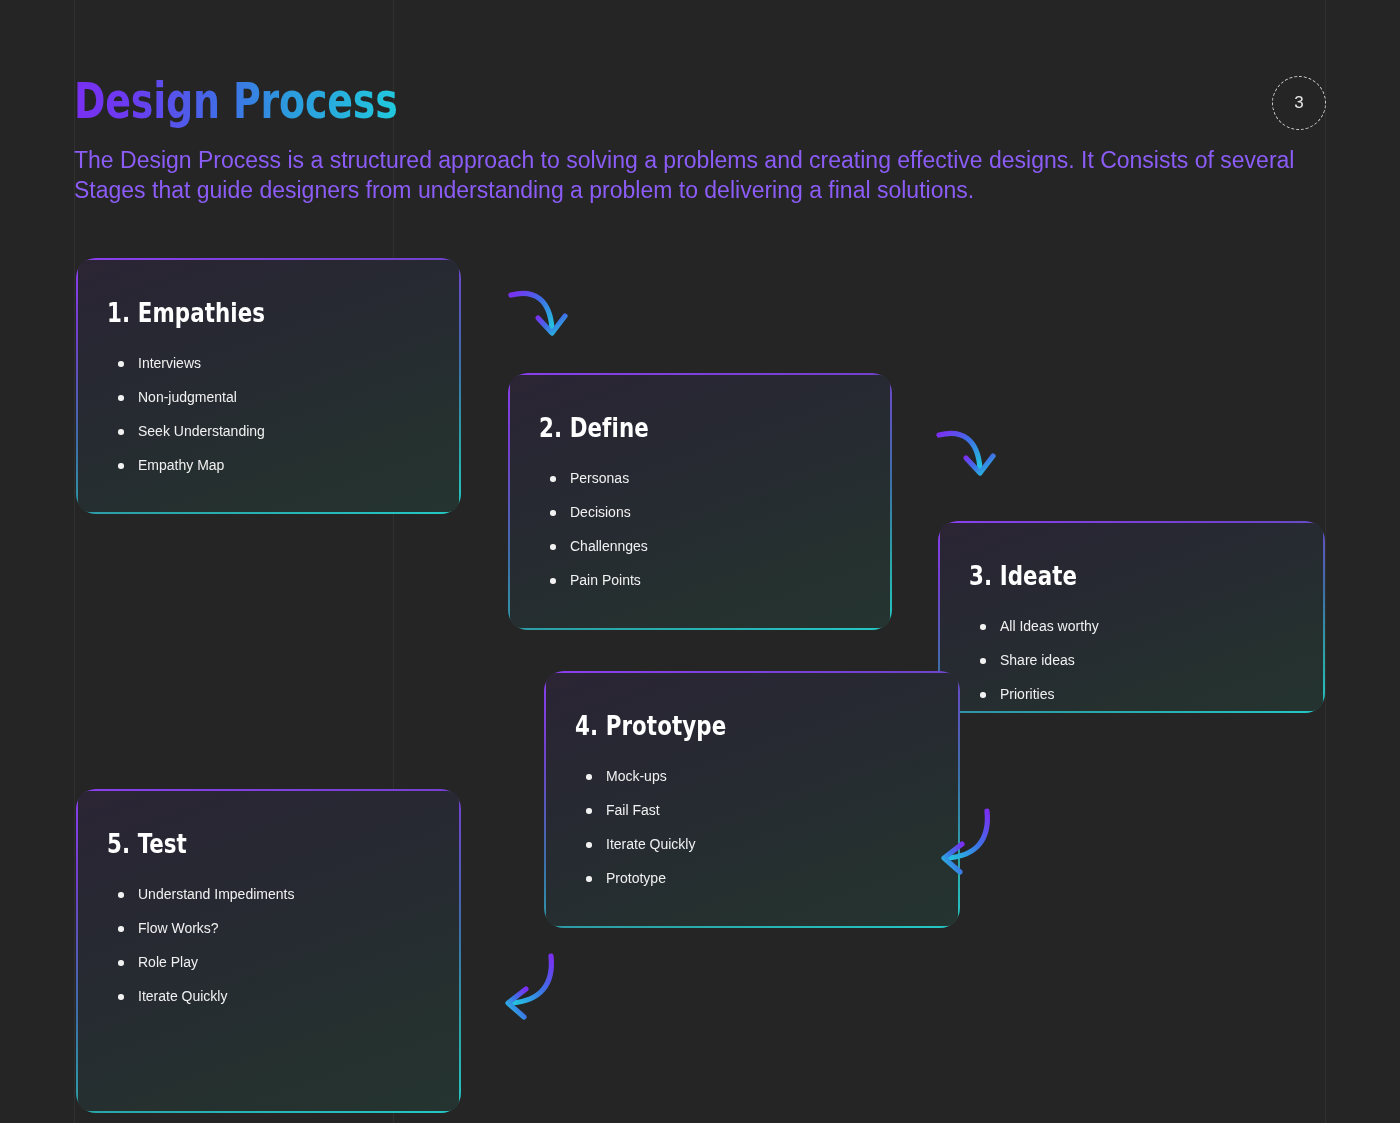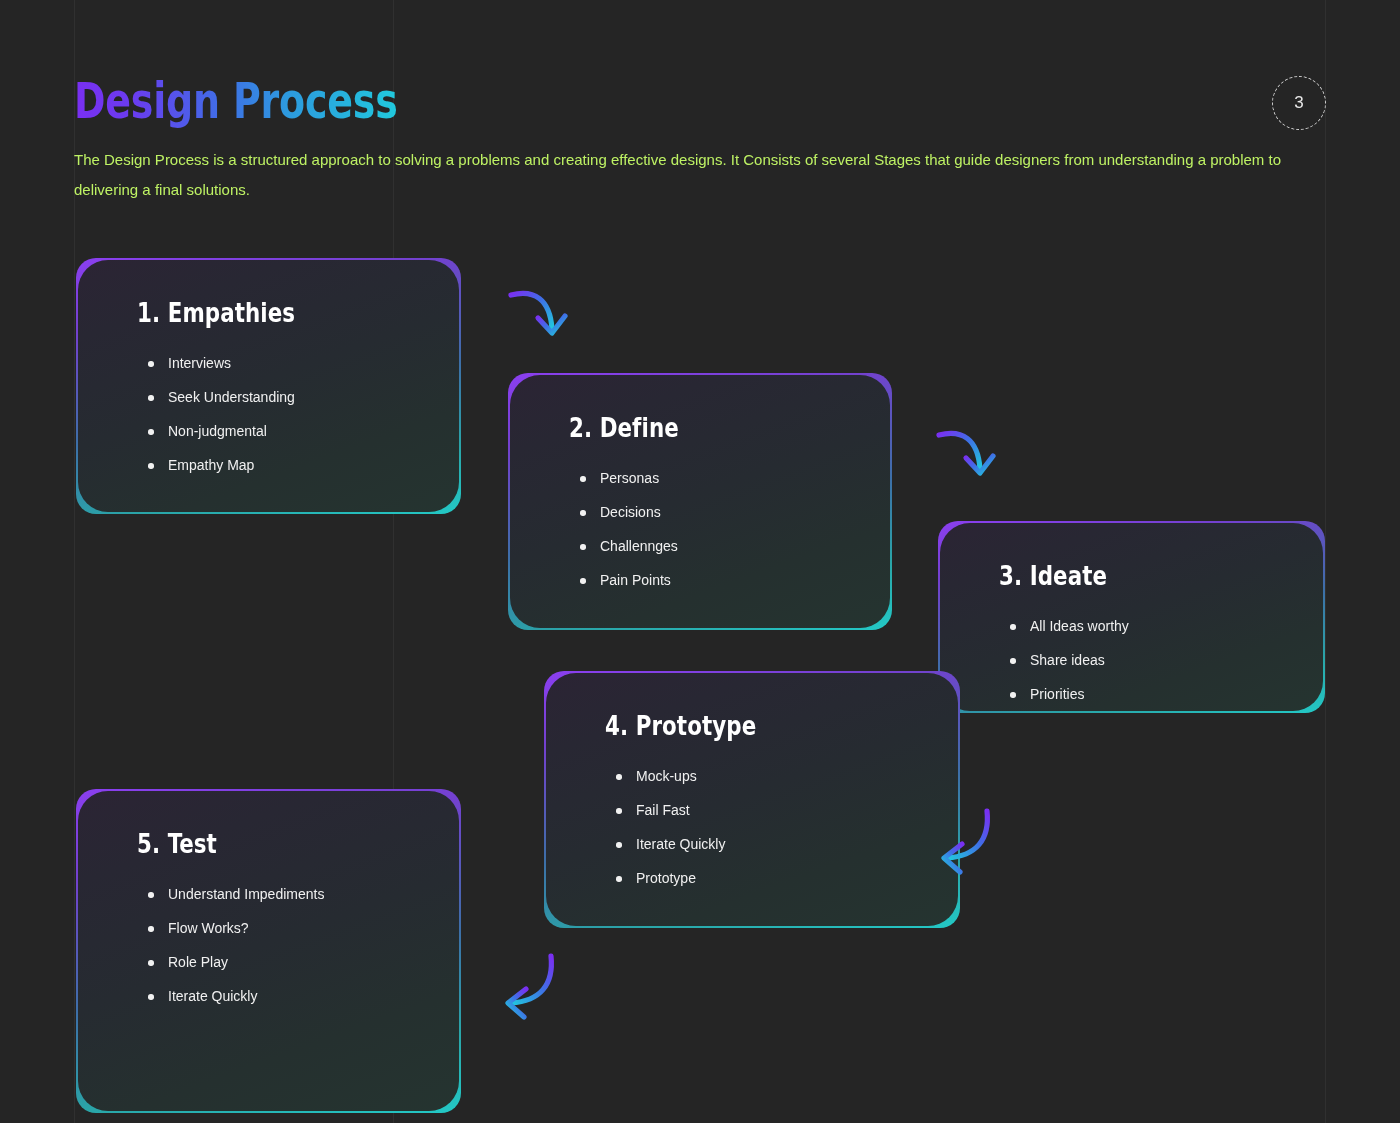--- a/index.html
+++ b/index.html
@@ -55,23 +55,23 @@
     color: transparent;
     -webkit-text-fill-color: transparent;
     white-space: nowrap;
   }
 
   .page-subtitle {
     position: absolute;
     left: 74px;
     top: 145px;
     width: 1255px;
-    font-size: 15px;
+    font-size: 23px;
     line-height: 30px;
-    color: #bef264;
+    color: #8b5cf6;
     font-weight: 400;
   }
 
   .page-badge {
     position: absolute;
     right: 74px;
     top: 76px;
     width: 52px;
     height: 52px;
     border-radius: 50%;
@@ -87,24 +87,24 @@
   .card {
     position: absolute;
     border-radius: 20px;
     padding: 2px;
     background: linear-gradient(168deg, #8b3ff0 0%, #7341cf 22%, #3d6fa8 55%, #2aa5a8 80%, #23c9c6 100%);
     box-sizing: border-box;
   }
   .card-inner {
     width: 100%;
     height: 100%;
-    border-radius: 30px;
+    border-radius: 11px;
     background: linear-gradient(160deg, #2b2434 0%, #282733 20%, #262b31 48%, #25302f 74%, #253430 100%);
     box-sizing: border-box;
-    padding: 30px 34px 26px 46px;
+    padding: 30px 34px 26px 16px;
     position: relative;
     overflow: hidden;
   }
   .card-title {
     font-family: "DejaVu Sans Condensed", "Liberation Sans Narrow", "Liberation Sans", sans-serif;
     font-weight: 700;
     font-size: 27px;
     line-height: 34px;
     color: #ffffff;
     letter-spacing: 0.1px;
@@ -169,22 +169,22 @@
 
   <div class="page-badge">
     <span>3</span>
   </div>
 
   <div class="card card-1">
     <div class="card-inner">
       <div class="card-title">1. Empathies</div>
       <ul class="card-list">
         <li>Interviews</li>
+        <li>Non-judgmental</li>
         <li>Seek Understanding</li>
-        <li>Non-judgmental</li>
         <li>Empathy Map</li>
       </ul>
     </div>
   </div>
 
   <div class="card card-2">
     <div class="card-inner">
       <div class="card-title">2. Define</div>
       <ul class="card-list">
         <li>Personas</li>

